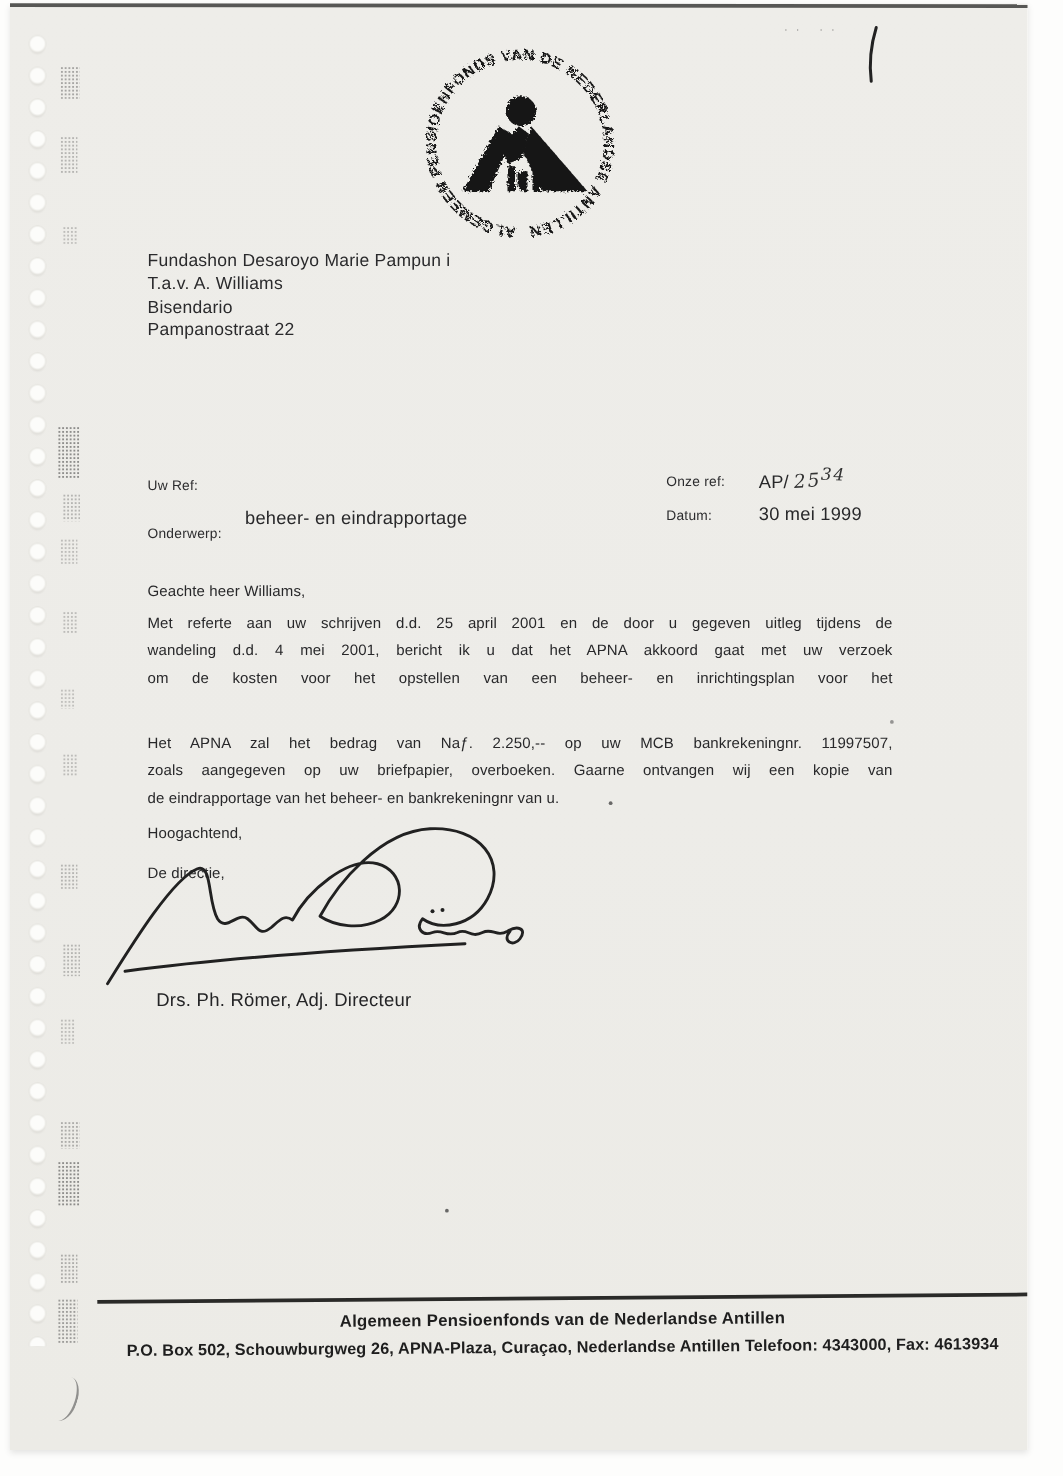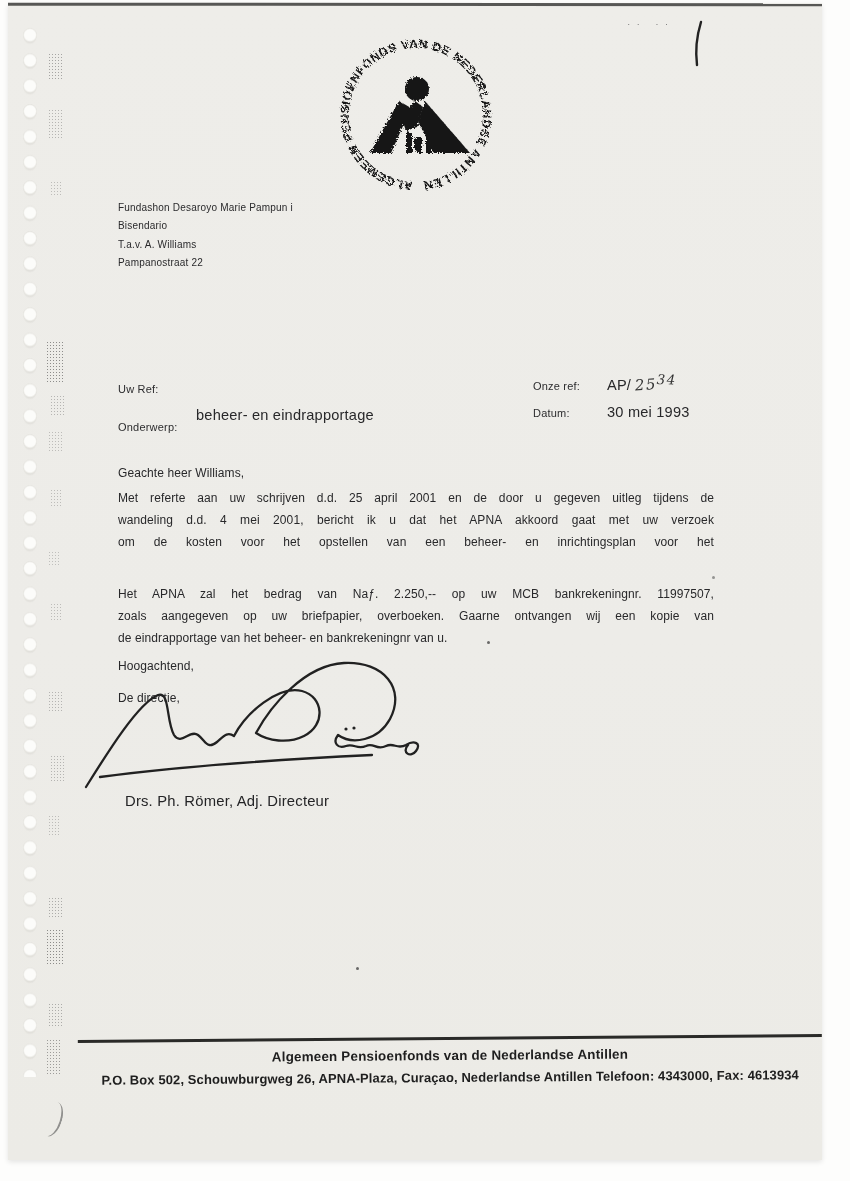--- a/index.html
+++ b/index.html
@@ -44,21 +44,21 @@
 
   .logo{position:absolute;left:288px;top:24px;}
 
   .corner-dots{
     position:absolute;left:618px;top:20px;
     font-size:9px;letter-spacing:4px;color:#5c5c5c;opacity:.8;
     font-family:"DejaVu Sans Mono",monospace;
   }
   .corner-slash{position:absolute;left:681px;top:16px;}
 
-  .recipient{position:absolute;left:110px;top:196px;font-size:10px;line-height:18.4px;letter-spacing:.2px;color:#2a2a2c;}
+  .recipient{position:absolute;left:110px;top:196px;font-size:14px;line-height:18.4px;letter-spacing:.2px;color:#2a2a2c;}
 
   .refs{position:absolute;left:0;top:0;width:100%;}
   .ref-label{position:absolute;font-size:11px;color:#2c2c2e;letter-spacing:.2px;}
   .ref-value{position:absolute;font-size:14.6px;color:#28282a;letter-spacing:.2px;}
   .hand{
     font-family:"DejaVu Serif",serif;font-style:italic;
     font-size:15px;letter-spacing:1.5px;color:#333;
     display:inline-block;transform:rotate(-4deg) translateY(-1px);
   }
   .hand .hi{display:inline-block;transform:translateY(-4px) rotate(6deg);font-size:13.5px;}
@@ -133,37 +133,37 @@
           <rect x="120" y="110" width="6" height="16"></rect>
           <rect x="130" y="106" width="6" height="20"></rect>
           <rect x="139" y="112" width="6" height="14"></rect>
           <polygon points="118,110 127,117 118,124"></polygon>
         </g>
       </g>
     </svg>
 
     <div class="recipient">
       <div>Fundashon Desaroyo Marie Pampun i</div>
+      <div>T.a.v. A. Williams</div>
       <div>Bisendario</div>
-      <div>T.a.v. A. Williams</div>
       <div>Pampanostraat 22</div>
     </div>
 
     <div class="refs">
       <div class="ref-label" style="left:110px;top:380px">Uw Ref:</div>
       <div class="ref-label" style="left:110px;top:418px">Onderwerp:</div>
       <div class="ref-value" style="left:188px;top:404px">beheer- en eindrapportage</div>
 
       <div class="ref-label" style="left:525px;top:377px">Onze ref:</div>
       <div class="ref-value" style="left:599px;top:373px">
         <span>AP/</span>
         <span class="hand"><span>25</span><span class="hi">34</span></span>
       </div>
       <div class="ref-label" style="left:525px;top:404px">Datum:</div>
-      <div class="ref-value" style="left:599px;top:401px">30 mei 1993</div>
+      <div class="ref-value" style="left:599px;top:401px">30 mei 1999</div>
     </div>
 
     <div class="body-col" style="top:459px">Geachte heer Williams,</div>
 
     <div class="body-col" style="top:484px">
       <div class="jline">Met referte aan uw schrijven d.d. 25 april 2001 en de door u gegeven uitleg tijdens de</div>
       <div class="jline">wandeling d.d. 4 mei 2001, bericht ik u dat het APNA akkoord gaat met uw verzoek</div>
       <div class="jline">om de kosten voor het opstellen van een beheer- en inrichtingsplan voor het</div>
     </div>
 

